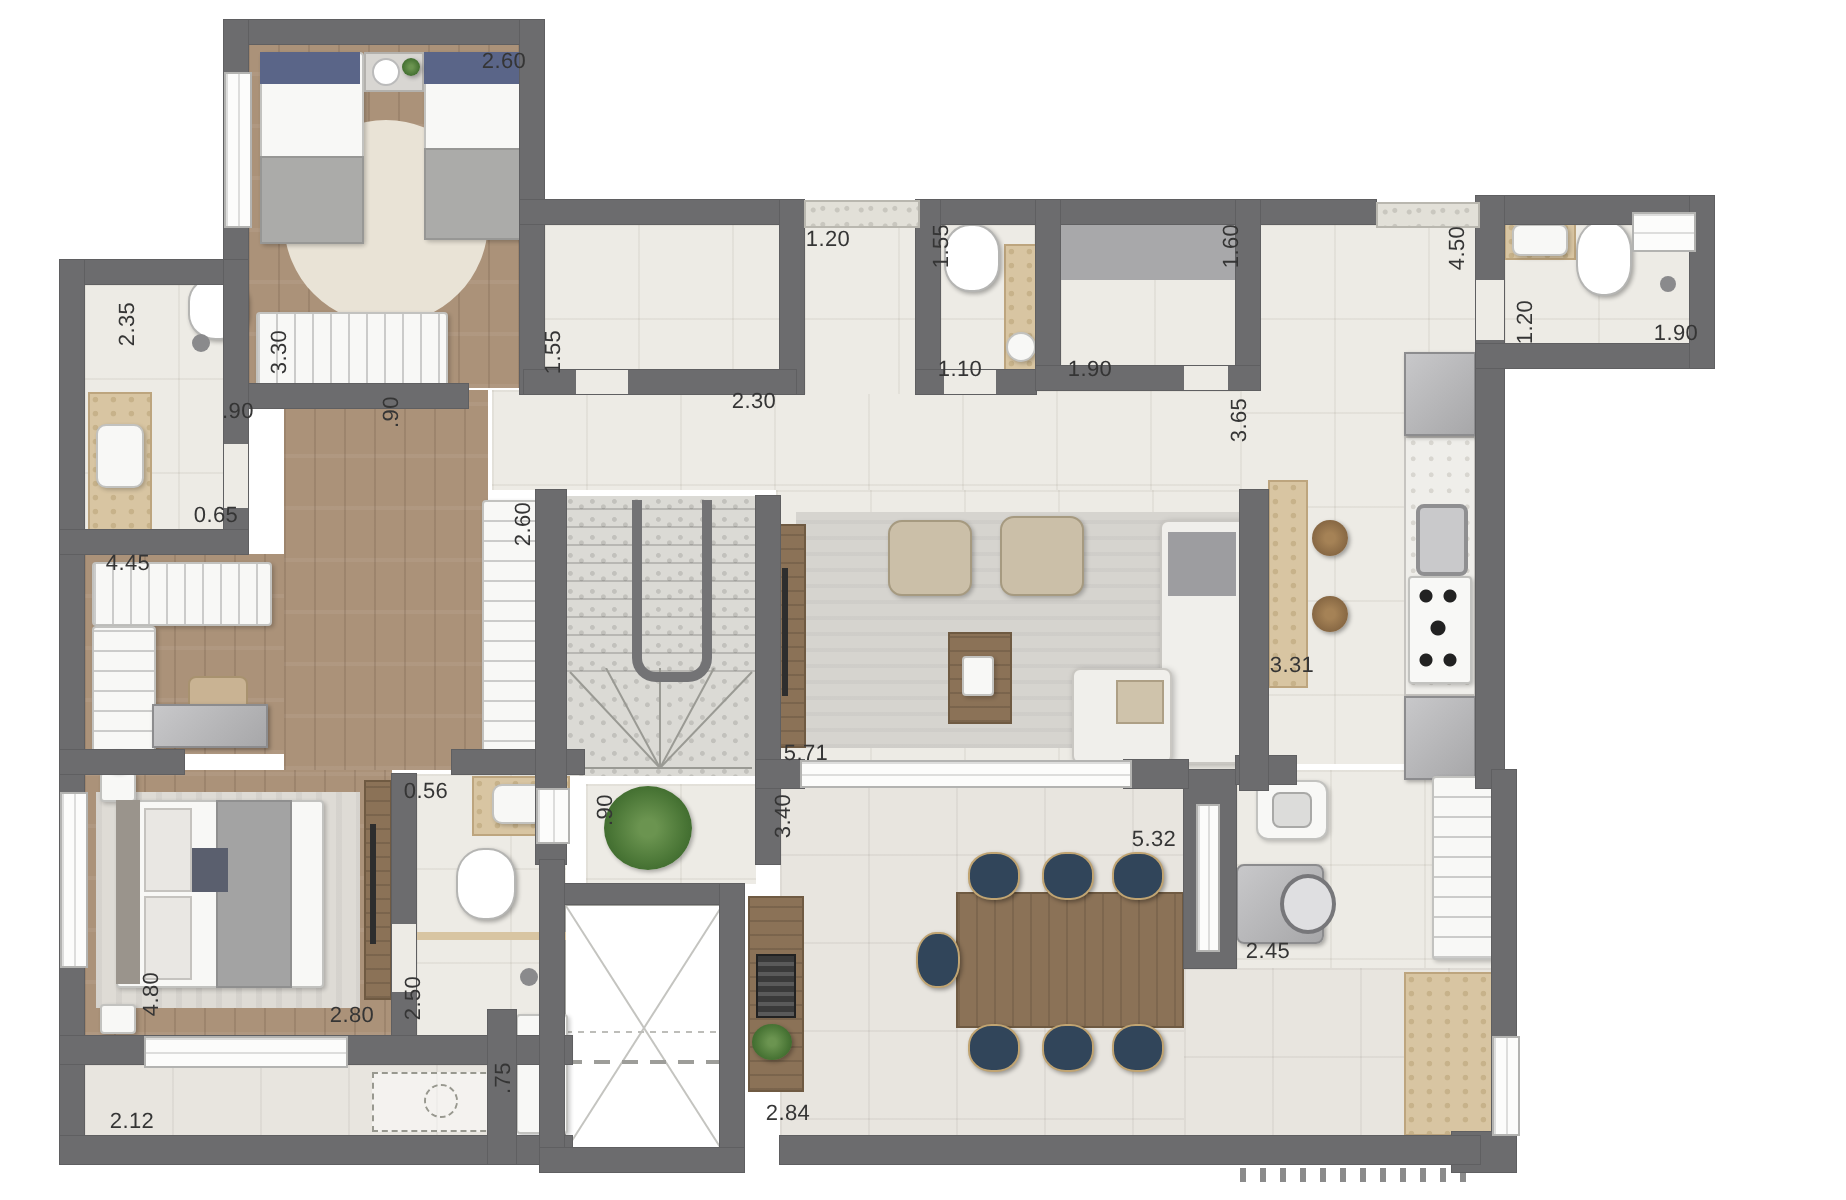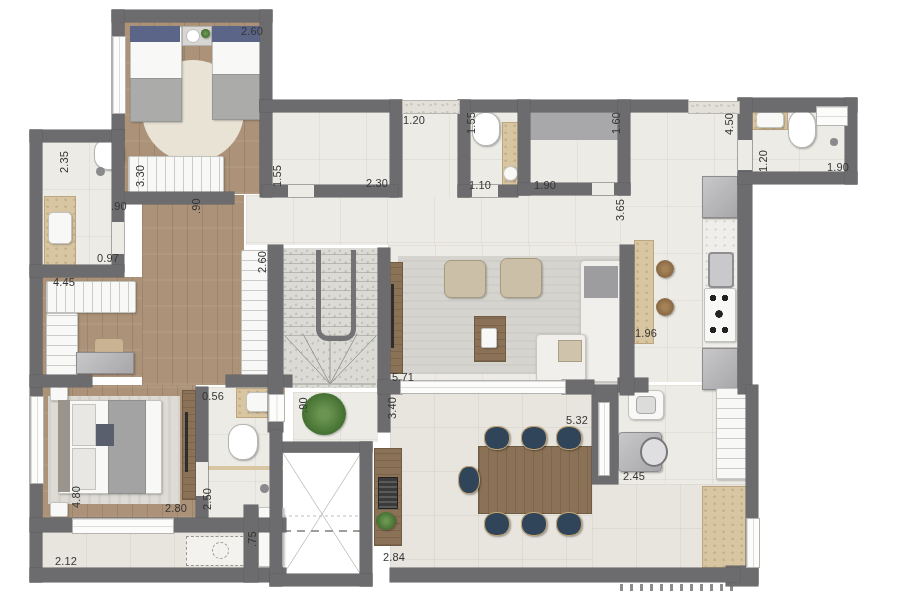--- a/index.html
+++ b/index.html
@@ -261,34 +261,34 @@
   <div class="gap" style="left:592px;top:183px;width:22px;height:12px;background:#edebe5"></div>
   <div class="gap" style="left:738px;top:140px;width:14px;height:30px;background:#edebe5"></div>
 
   <div id="labels" class="abs" style="left:0;top:0;width:923px;height:600px;z-index:50;pointer-events:none">
       <span class="lbl" style="left: 252px; top: 31px;">2.60</span>
       <span class="lbl v" style="left: 64px; top: 162px;">2.35</span>
       <span class="lbl v" style="left: 140px; top: 176px;">3.30</span>
       <span class="lbl" style="left: 119px; top: 206px;">.90</span>
       <span class="lbl v" style="left: 196px; top: 206px;">.90</span>
       <span class="lbl v" style="left: 277px; top: 176px;">1.55</span>
-      <span class="lbl" style="left: 377px; top: 183px;">2.30</span>
+      <span class="lbl" style="left: 377px; top: 201px;">2.30</span>
       <span class="lbl" style="left: 414px; top: 120px;">1.20</span>
       <span class="lbl v" style="left: 471px; top: 123px;">1.55</span>
       <span class="lbl" style="left: 480px; top: 185px;">1.10</span>
       <span class="lbl" style="left: 545px; top: 185px;">1.90</span>
       <span class="lbl v" style="left: 616px; top: 123px;">1.60</span>
       <span class="lbl v" style="left: 620px; top: 210px;">3.65</span>
       <span class="lbl v" style="left: 729px; top: 124px;">4.50</span>
       <span class="lbl v" style="left: 763px; top: 161px;">1.20</span>
       <span class="lbl" style="left: 838px; top: 167px;">1.90</span>
-      <span class="lbl" style="left: 108px; top: 258px;">0.97</span>
+      <span class="lbl" style="left: 108px; top: 258px;">0.65</span>
       <span class="lbl" style="left: 64px; top: 282px;">4.45</span>
       <span class="lbl v" style="left: 262px; top: 262px;">2.60</span>
-      <span class="lbl" style="left: 646px; top: 333px;">1.96</span>
+      <span class="lbl" style="left: 646px; top: 333px;">3.31</span>
       <span class="lbl" style="left: 403px; top: 377px;">5.71</span>
       <span class="lbl" style="left: 213px; top: 396px;">0.56</span>
       <span class="lbl v" style="left: 303px; top: 405px;">.90</span>
       <span class="lbl v" style="left: 392px; top: 408px;">3.40</span>
       <span class="lbl" style="left: 577px; top: 420px;">5.32</span>
       <span class="lbl" style="left: 634px; top: 476px;">2.45</span>
       <span class="lbl v" style="left: 207px; top: 499px;">2.50</span>
       <span class="lbl" style="left: 176px; top: 508px;">2.80</span>
       <span class="lbl v" style="left: 76px; top: 497px;">4.80</span>
       <span class="lbl v" style="left: 252px; top: 539px;">.75</span>

